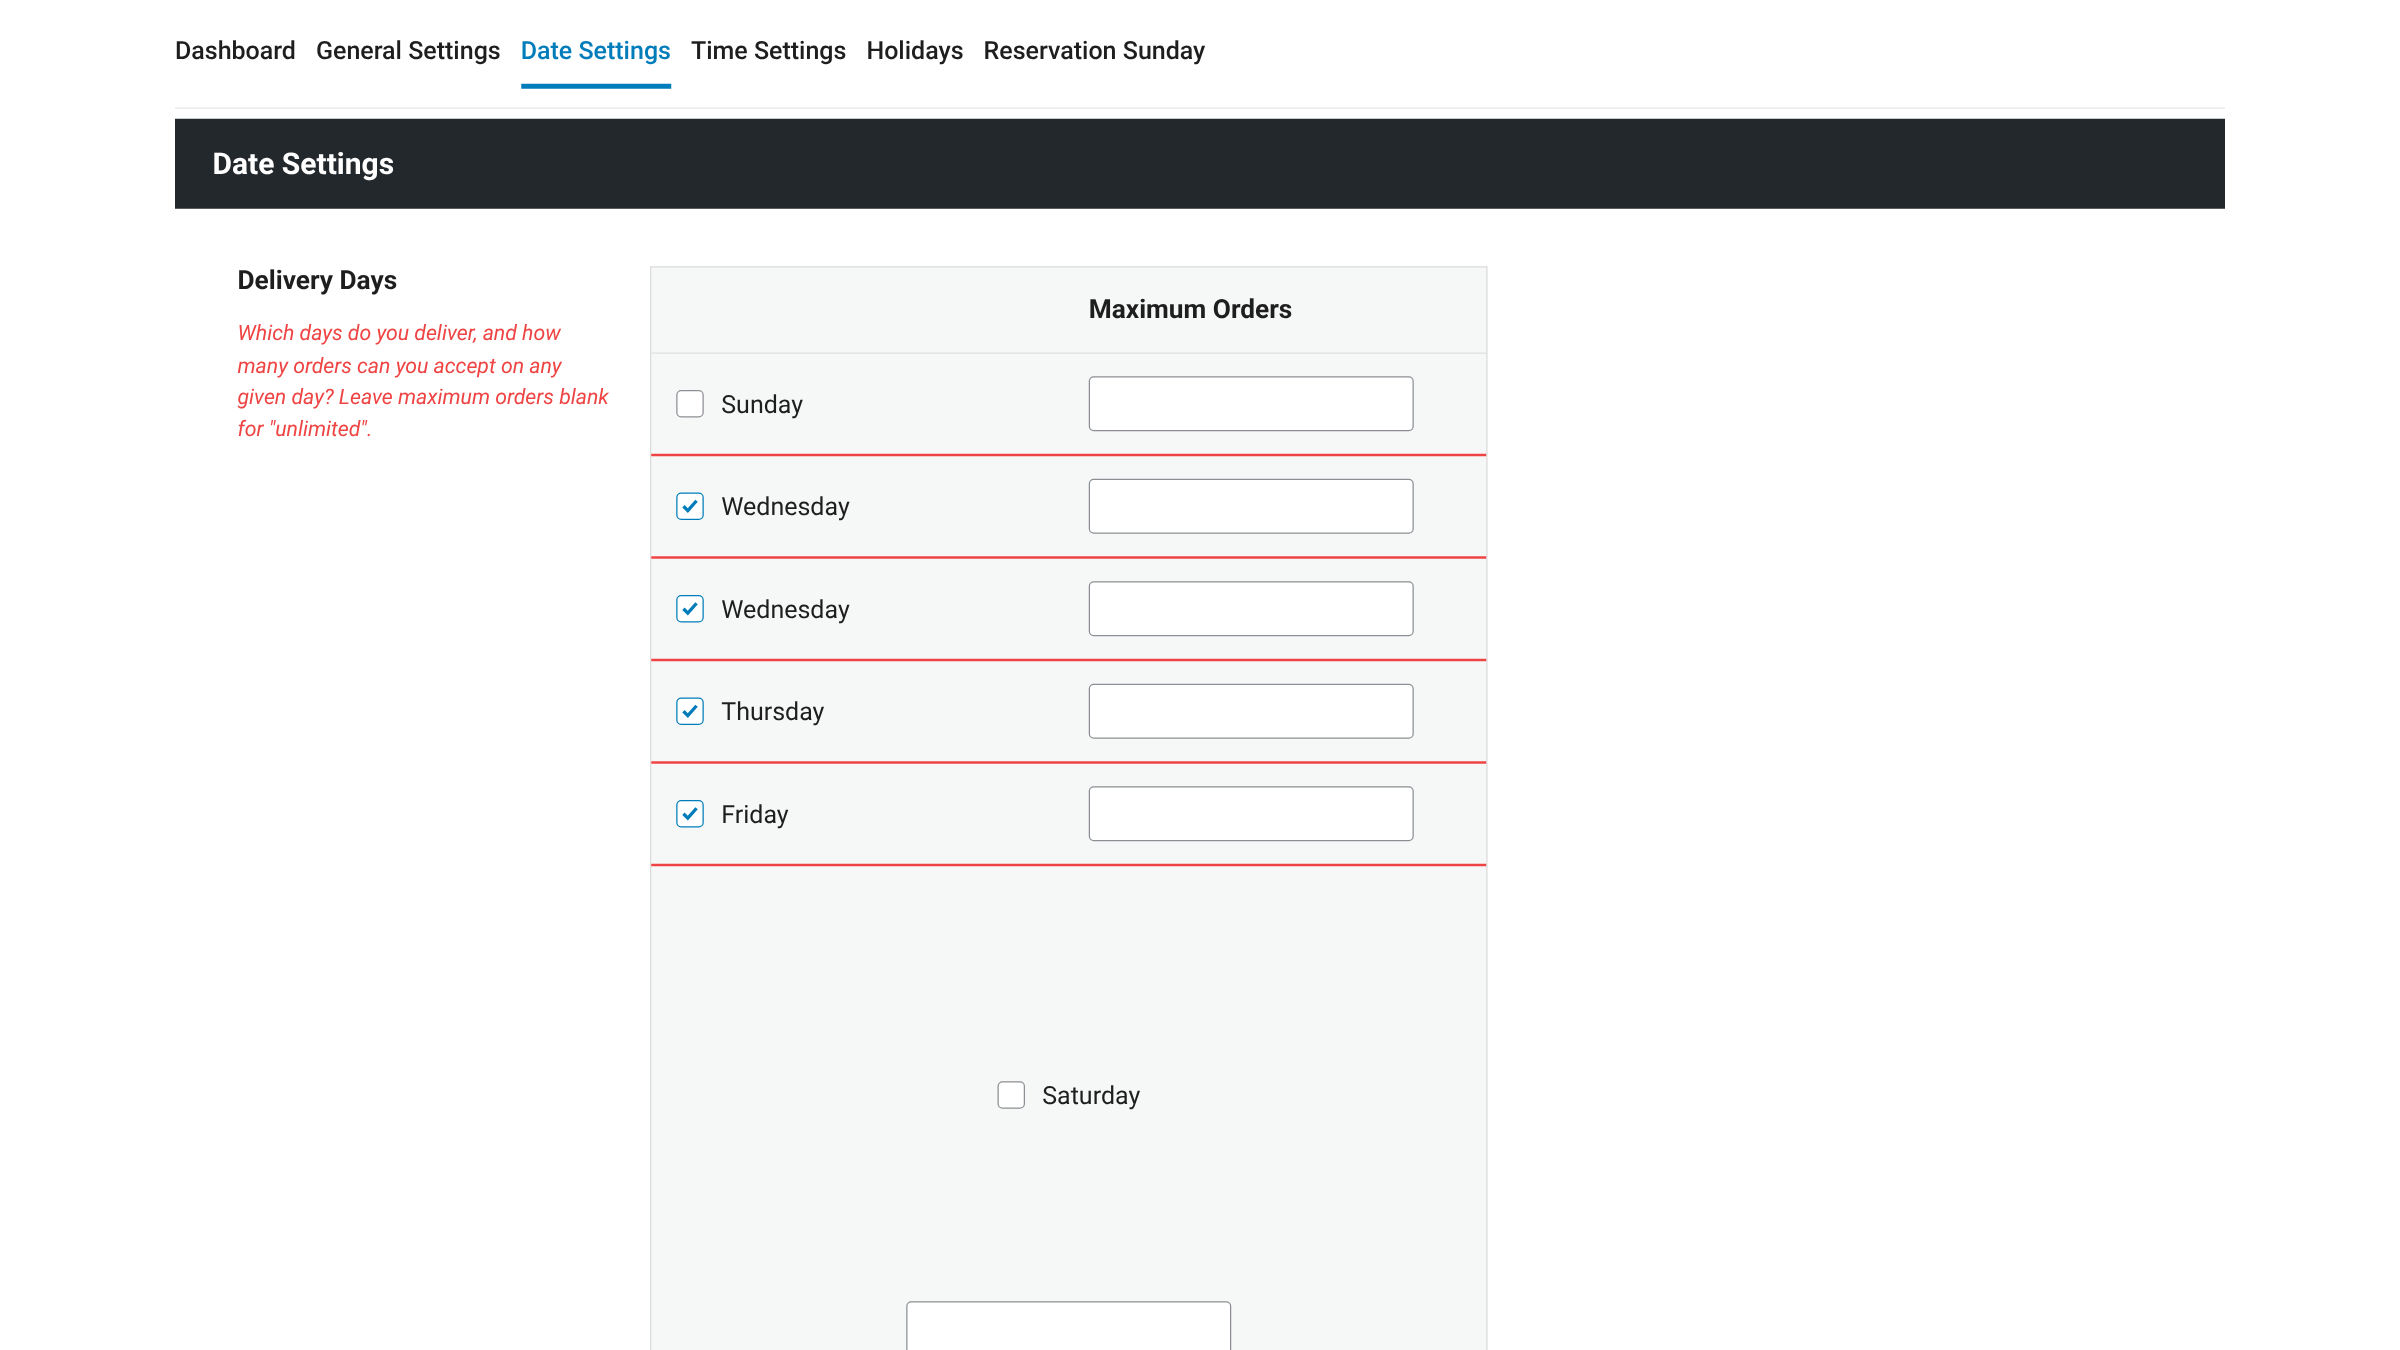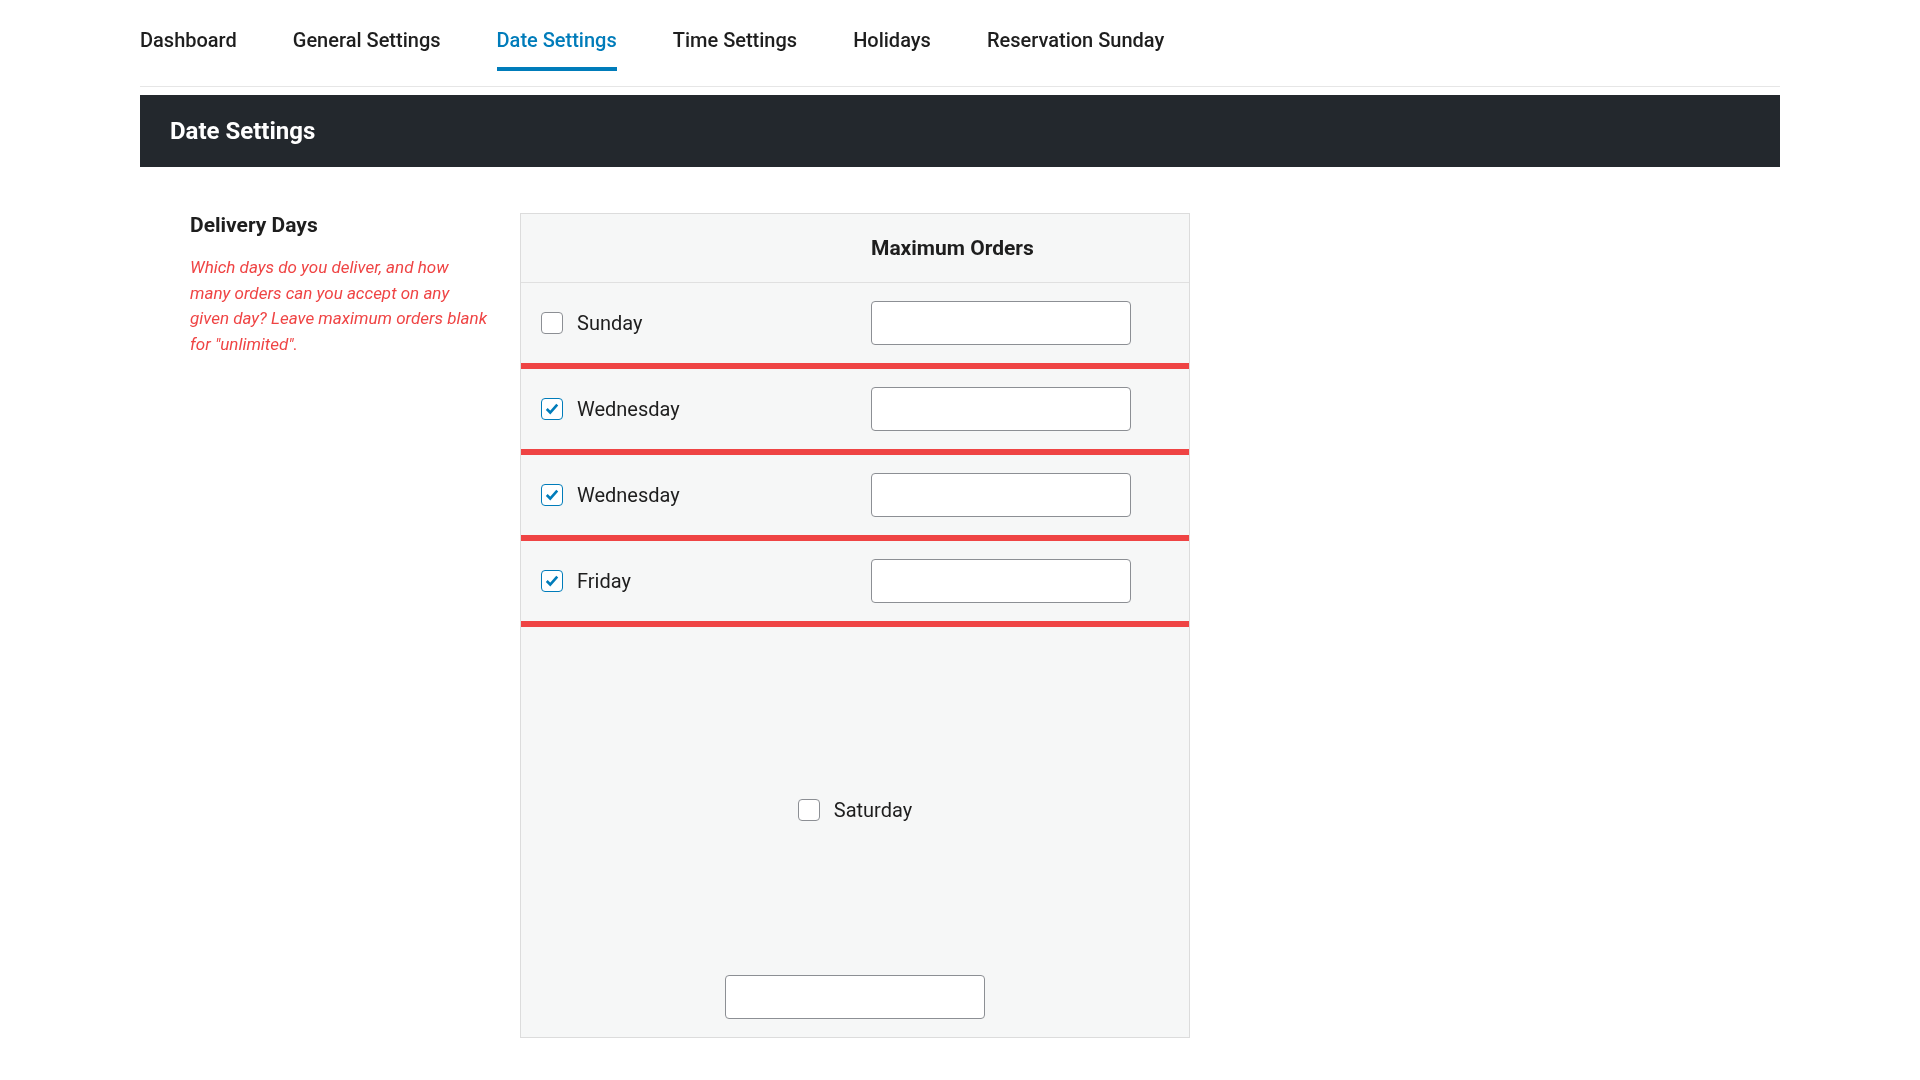--- a/index.html
+++ b/index.html
@@ -7,21 +7,21 @@
     font-family: -apple-system, BlinkMacSystemFont, "Segoe UI", Roboto, Helvetica, Arial, sans-serif;
     background: #ffffff;
     color: #1e1e1e;
   }
   .page {
     width: 1920px;
     padding: 0 140px;
   }
   .tabs {
     display: flex;
-    gap: 56px;
+    gap: 16px;
     padding: 28px 0 16px 0;
     border-bottom: 1px solid #e6e6e6;
   }
   .tab {
     font-size: 20px;
     font-weight: 500;
     color: #1e1e1e;
     cursor: pointer;
     padding-bottom: 18px;
     position: relative;
@@ -81,21 +81,21 @@
   .table-header .col-max {
     flex: 1;
     font-size: 21px;
     font-weight: 700;
     color: #1e1e1e;
   }
   .row {
     display: flex;
     align-items: center;
     padding: 18px 20px;
-    border-bottom: 6px solid #ef4444;
+    border-bottom: 2px solid #ef4444;
   }
   .row:last-child { border-bottom: none; flex-direction: column; }
   .col-day {
     flex: 0 0 330px;
     display: flex;
     align-items: center;
     gap: 14px;
   }
   .checkbox {
     width: 22px; height: 22px;
@@ -187,20 +187,31 @@
             </div>
             <div class="col-max"><input class="max-input" type="text" style=""></div>
           </div>
           <div class="row">
             <div class="col-day">
               <div class="checkbox checked">
                 <svg viewBox="0 0 16 16">
                   <path d="M2 8 L6 12 L14 3"></path>
                 </svg>
               </div>
+              <span class="day-label">Thursday</span>
+            </div>
+            <div class="col-max"><input class="max-input" type="text" style=""></div>
+          </div>
+          <div class="row">
+            <div class="col-day">
+              <div class="checkbox checked">
+                <svg viewBox="0 0 16 16">
+                  <path d="M2 8 L6 12 L14 3"></path>
+                </svg>
+              </div>
               <span class="day-label">Friday</span>
             </div>
             <div class="col-max"><input class="max-input" type="text" style=""></div>
           </div>
           <div class="row">
             <div class="col-day">
               <div class="checkbox"></div>
               <span class="day-label">Saturday</span>
             </div>
             <div class="col-max"><input class="max-input" type="text" style=""></div>

